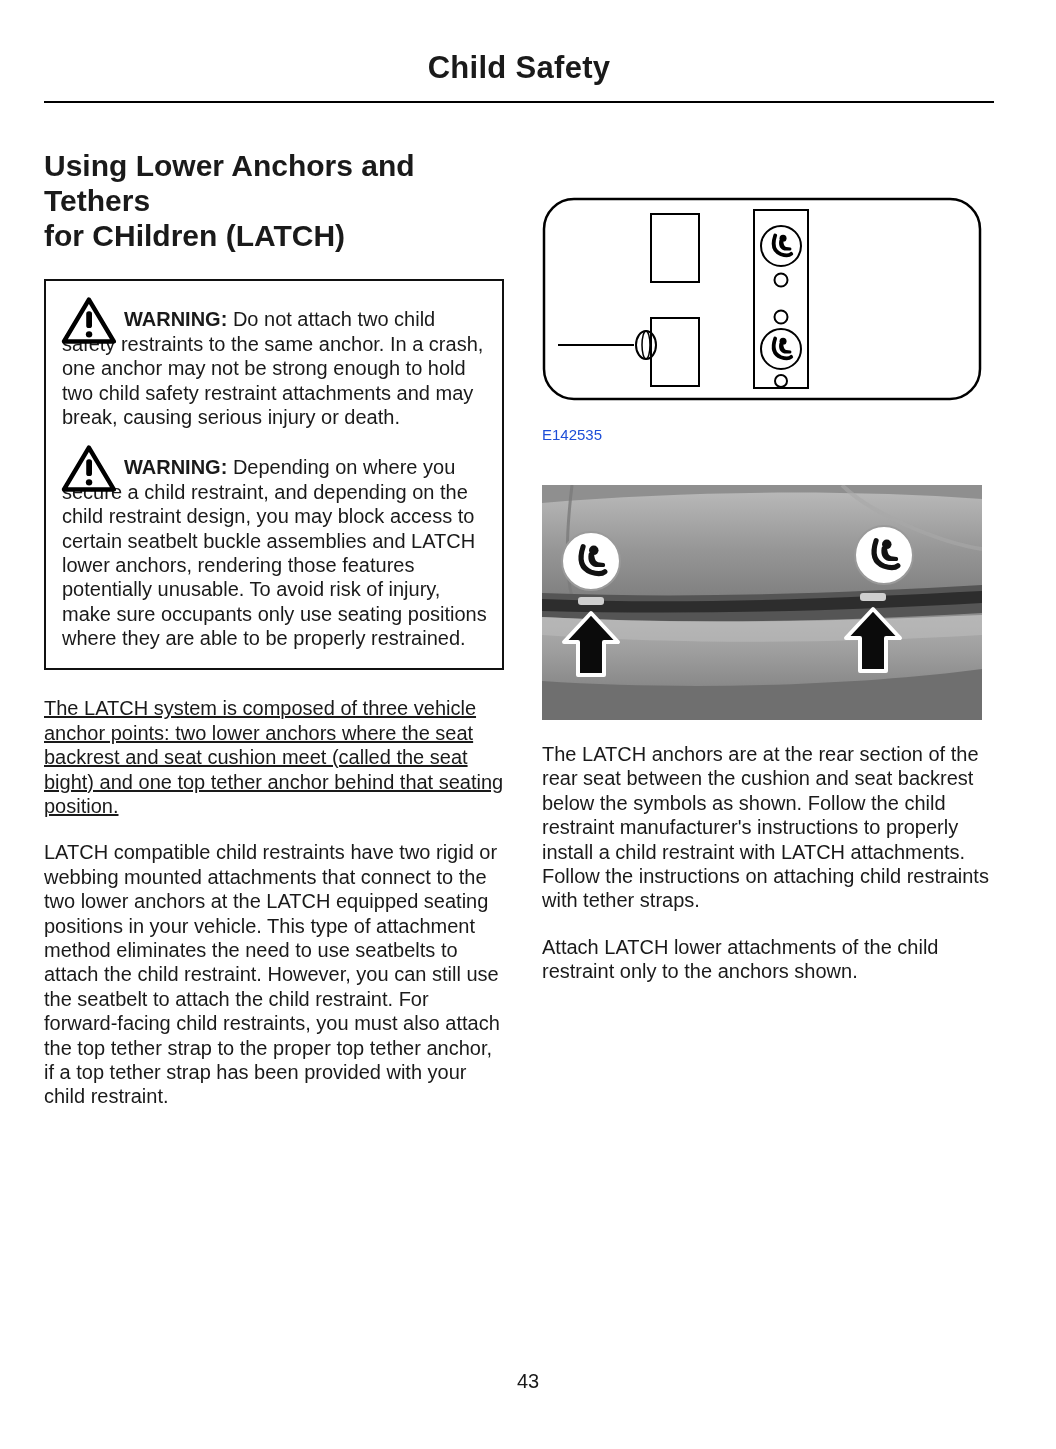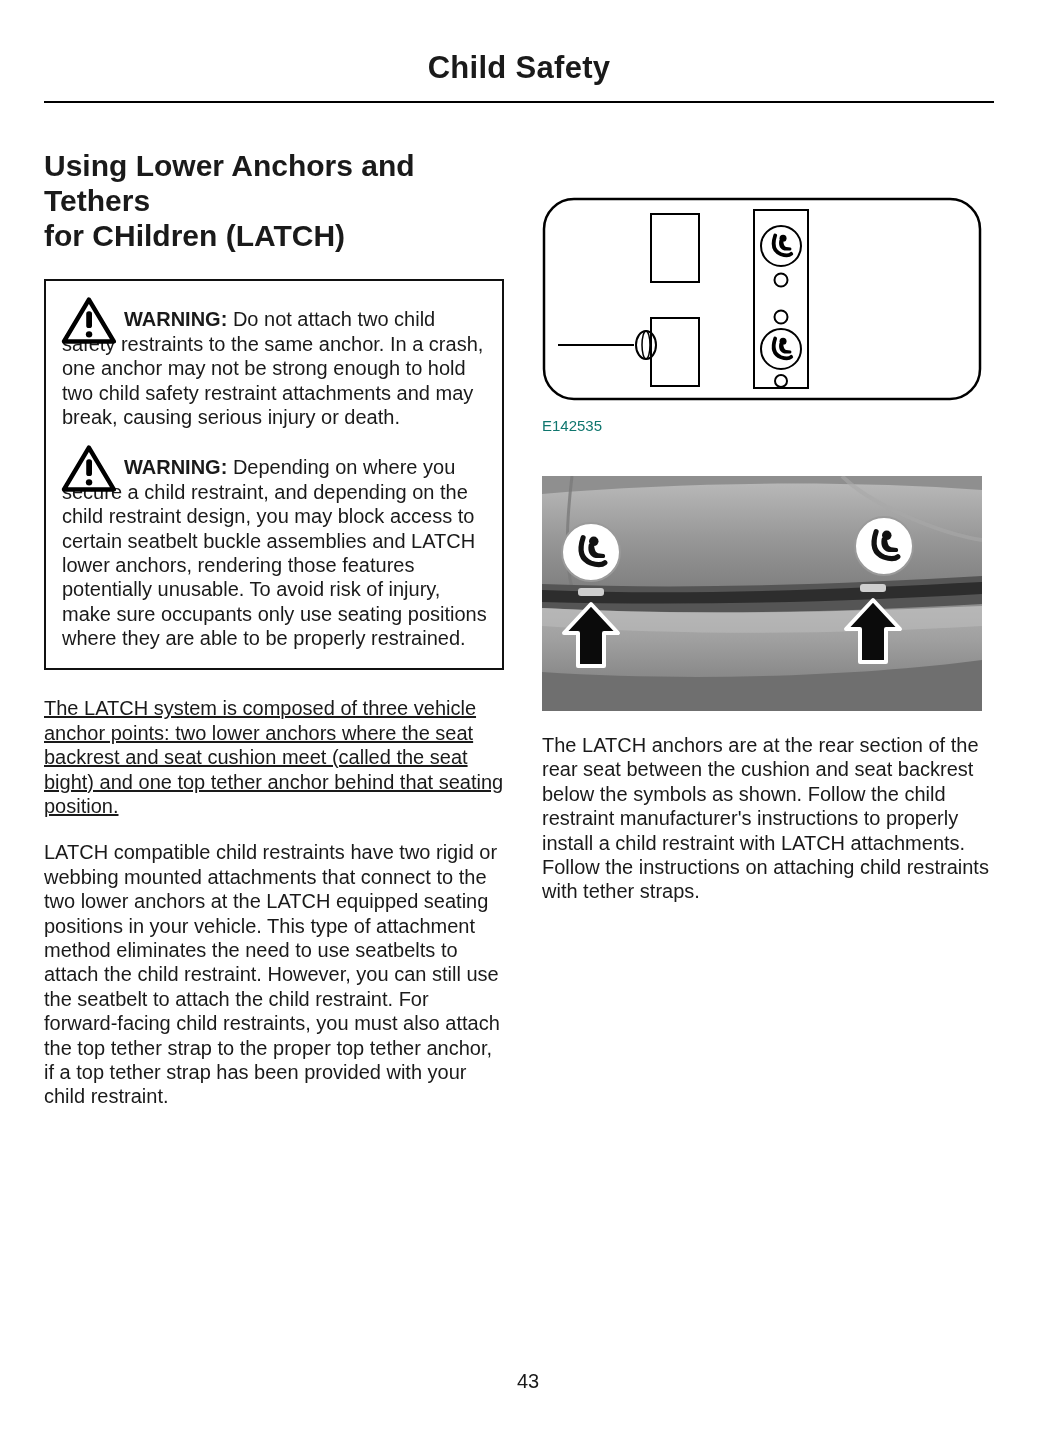--- a/index.html
+++ b/index.html
@@ -27,21 +27,21 @@
   p.warning + p.warning { margin-top:26px; }
   .wicon { position:absolute; left:-3px; top:-10px; width:58px; height:48px; text-indent:0; }
   .wicon svg { display:block; width:58px; height:48px; }
   .wlabel { font-weight:bold; }
 
   p.body { font-size:20px; line-height:1.22; margin-top:22px; }
   .warning-box + p.body { margin-top:26px;text-decoration:underline; }
 
   figure { margin:0; }
   figure.photo-fig { margin-top:42px; }
-  figcaption { font-size:15px; margin-top:16px; color:#0f766e; }
+  figcaption { font-size:15px; margin-top:25px; color:#1d4ed8; }
   .fig1, .fig2 { display:block; }
 
   .pageno { position:absolute; left:0; right:0; bottom:56px; text-align:center; font-size:20px; }
 
   .defs-holder { position:absolute; width:0; height:0; overflow:hidden; }
 </style>
 </head>
 <body>
 
 <svg class="defs-holder" aria-hidden="true">
@@ -145,18 +145,19 @@
           <circle cx="49" cy="76" r="29" fill="#ffffff" stroke="#9a9a9a" stroke-width="2"></circle>
           <use href="#child-seat" x="30" y="57" width="38" height="38" color="#111"></use>
           <circle cx="342" cy="70" r="29" fill="#ffffff" stroke="#9a9a9a" stroke-width="2"></circle>
           <use href="#child-seat" x="323" y="51" width="38" height="38" color="#111"></use>
           <path d="M49 128 L76 157 H62 V190 H36 V157 H22 Z" fill="#0b0b0b" stroke="#ffffff" stroke-width="4" stroke-linejoin="round"></path>
           <path d="M331 124 L358 153 H344 V186 H318 V153 H304 Z" fill="#0b0b0b" stroke="#ffffff" stroke-width="4" stroke-linejoin="round"></path>
         </svg>
       </figure>
 
       <p class="body">The LATCH anchors are at the rear section of the rear seat between the cushion and seat backrest below the symbols as shown. Follow the child restraint manufacturer's instructions to properly install a child restraint with LATCH attachments. Follow the instructions on attaching child restraints with tether straps.</p>
+      <p class="body">Attach LATCH lower attachments of the child restraint only to the anchors shown.</p>
     </section>
 
   </div>
 
   <div class="pageno">43</div>
 </div>
 
 </body></html>

